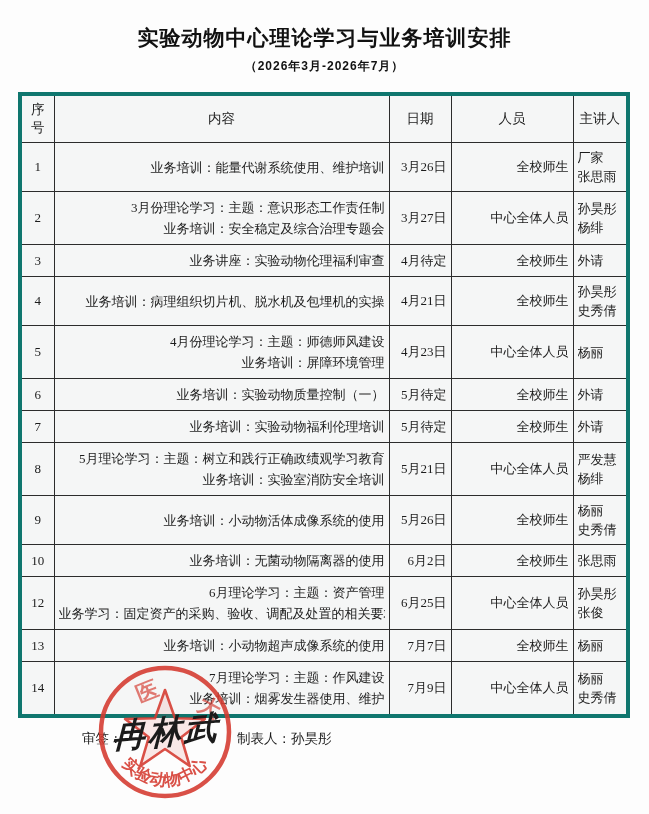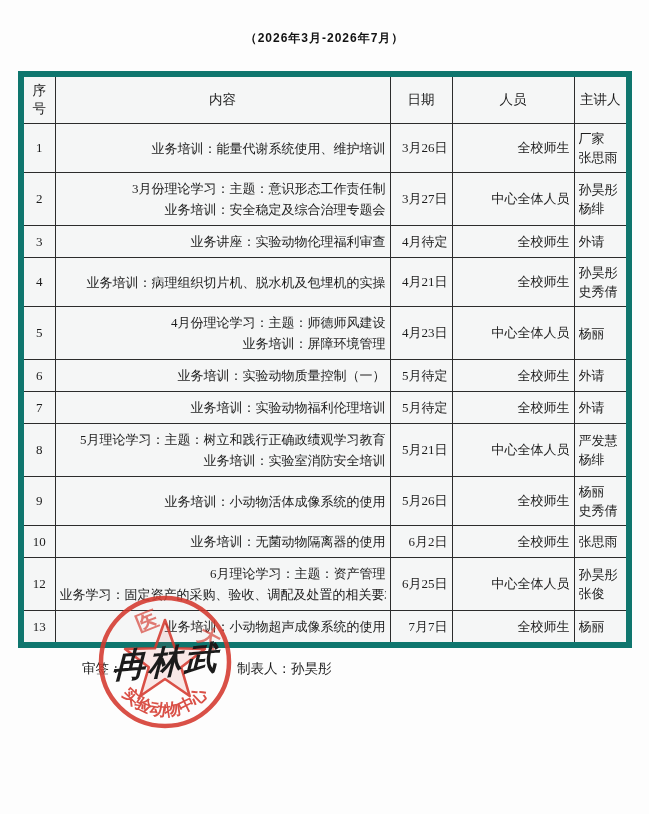--- a/index.html
+++ b/index.html
@@ -21,23 +21,23 @@
   }
   .doc-subtitle{
     margin:2px 0 0 0;
     font-family:"Liberation Sans","DejaVu Sans",sans-serif;
     font-weight:bold;font-size:12px;line-height:24px;color:#111;
     letter-spacing:1px;
   }
   table.schedule{
     border-collapse:collapse;
     table-layout:fixed;
-    margin:21px 0 0 18px;
+    margin:14px 0 0 18px;
     width:610px;
-    border:6px solid #0f766e;
+    border:4px solid #0f766e;
     font-size:13px;
   }
   table.schedule td, table.schedule th{
     border:1.5px solid #2c2c2c;
     background:#f5f6f6;
     padding:5px 4px;
     vertical-align:middle;
     font-weight:normal;
   }
   th.c-no, col.c-no{width:34px;}
@@ -80,20 +80,21 @@
     opacity:0.88;
     pointer-events:none;
   }
 </style>
 </head>
 <body>
 
 <div class="page">
 
   <div class="titles">
+    <h1 class="doc-title">实验动物中心理论学习与业务培训安排</h1>
     <h2 class="doc-subtitle">（2026年3月-2026年7月）</h2>
   </div>
 
   <table class="schedule">
     <colgroup>
       <col class="c-no">
         <col class="c-content">
         <col class="c-date">
         <col class="c-people">
         <col class="c-speaker">
@@ -243,20 +244,33 @@
       <td class="c-no">13</td>
       <td class="c-content">
             <div class="line">业务培训：小动物超声成像系统的使用</div>
           </td>
       <td class="c-date">7月7日</td>
       <td class="c-people">全校师生</td>
       <td class="c-speaker">
             <div class="line">杨丽</div>
           </td>
     </tr>
+        <tr>
+      <td class="c-no">14</td>
+      <td class="c-content">
+            <div class="line">7月理论学习：主题：作风建设</div>
+            <div class="line">业务培训：烟雾发生器使用、维护</div>
+          </td>
+      <td class="c-date">7月9日</td>
+      <td class="c-people">中心全体人员</td>
+      <td class="c-speaker">
+            <div class="line">杨丽</div>
+            <div class="line">史秀倩</div>
+          </td>
+    </tr>
       </tbody>
   </table>
 
   <div class="footer">
     <span class="f-item f-sign-label">审签：</span>
     <span class="signature">冉林武</span>
     <span class="f-item f-preparer">制表人：孙昊彤</span>
 
     <svg class="seal" viewBox="0 0 140 140" xmlns="http://www.w3.org/2000/svg">
       <circle cx="70" cy="70" r="64" fill="none" stroke="#d5392e" stroke-width="4.5"></circle>

